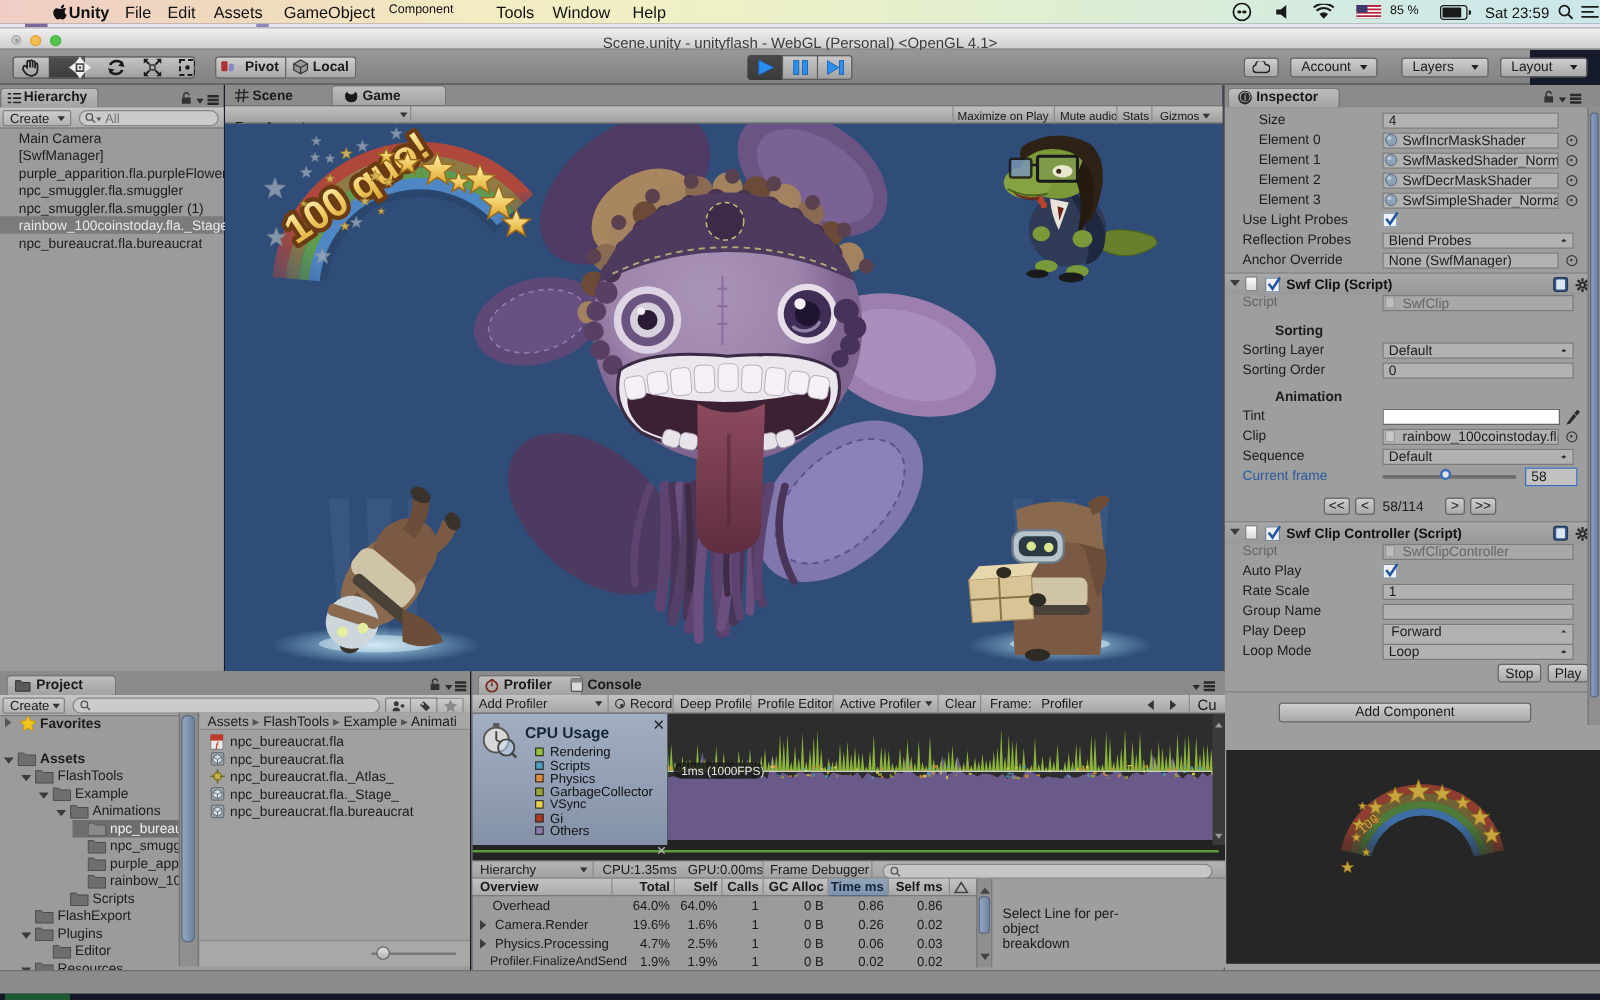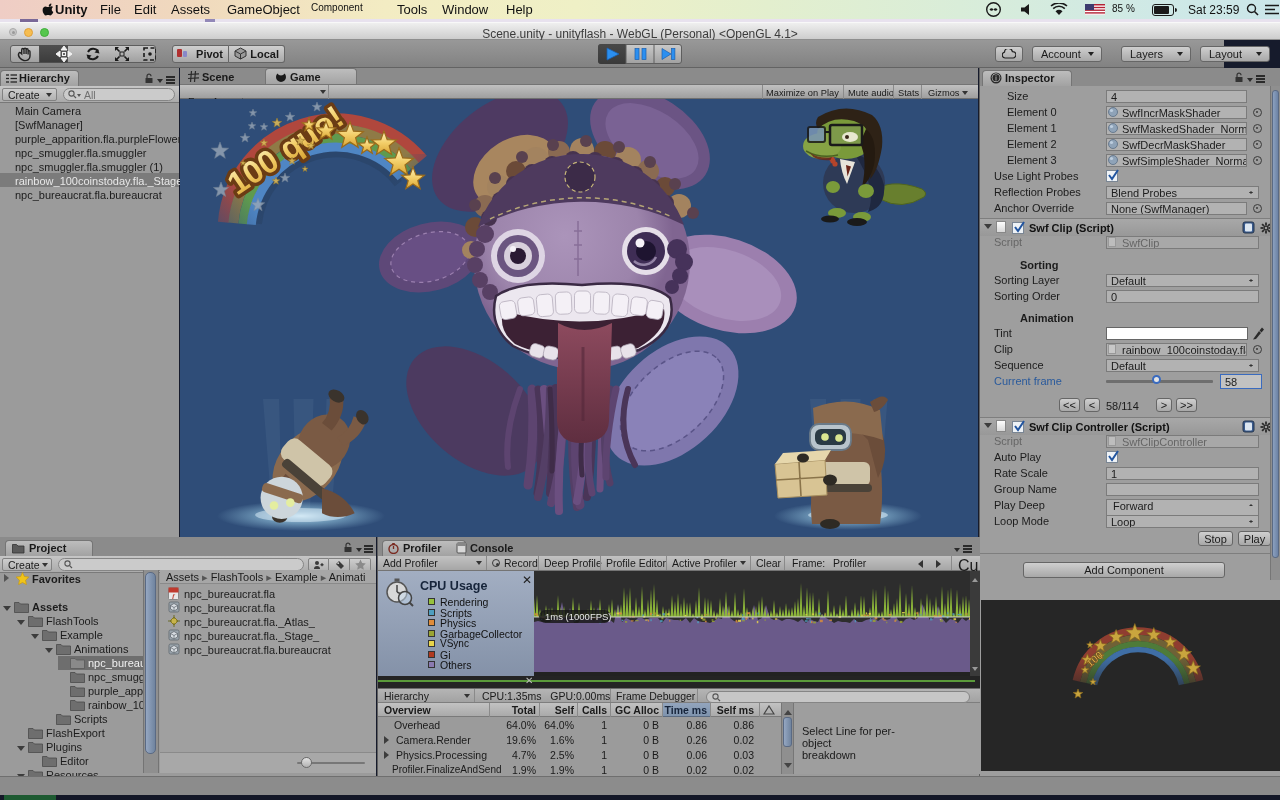--- a/index.html
+++ b/index.html
@@ -861,21 +861,21 @@
   <div class="abs" style="left:294px;top:1px;font-size:10.5px;color:#1a1a1a">Active Profiler</div>
   <div class="abs" style="left:362px;top:5px;width:0;height:0;border:3px solid transparent;border-top:4px solid #333"></div>
   <div class="abs" style="left:372px;top:0;width:1px;height:14px;background:#8a8a8a"></div>
   <div class="abs" style="left:378px;top:1px;font-size:10.5px;color:#1a1a1a">Clear</div>
   <div class="abs" style="left:406px;top:0;width:1px;height:14px;background:#8a8a8a"></div>
   <div class="abs" style="left:414px;top:1px;font-size:10.5px;color:#1a1a1a">Frame:</div>
   <div class="abs" style="left:455px;top:1px;font-size:10.5px;color:#1a1a1a">Profiler</div>
   <div class="abs" style="left:536px;top:4px;width:0;height:0;border:4px solid transparent;border-right:5px solid #333"></div>
   <div class="abs" style="left:558px;top:4px;width:0;height:0;border:4px solid transparent;border-left:5px solid #333"></div>
   <div class="abs" style="left:573px;top:0;width:1px;height:14px;background:#8a8a8a"></div>
-  <div class="abs" style="left:580px;top:1px;font-size:16px;color:#1a1a1a">Cu</div>
+  <div class="abs" style="left:580px;top:1px;font-size:12px;color:#1a1a1a">Cu</div>
  </div>
  <div id="prof-chart" class="abs" style="left:0;top:34px;width:602px;height:105px;background:#2d2d2d">
   <div class="abs" style="left:0;top:0;width:156px;height:126px;background:linear-gradient(#a2aec2,#7e8ca3)">
    <svg class="abs" style="left:6px;top:6px" width="30" height="30" viewBox="0 0 30 30">
           <circle cx="13" cy="15" r="10" fill="#d8d8d8" stroke="#555" stroke-width="1.5"></circle>
           <rect x="10.5" y="1.5" width="5" height="3" fill="#555"></rect>
           <line x1="13" y1="15" x2="13" y2="8" stroke="#444" stroke-width="1.5"></line>
           <line x1="13" y1="15" x2="17" y2="17" stroke="#444" stroke-width="1.5"></line>
           <circle cx="21" cy="21" r="6.5" fill="rgba(200,220,240,0.5)" stroke="#444" stroke-width="1.5"></circle>
           <line x1="25.5" y1="25.5" x2="29" y2="29" stroke="#444" stroke-width="2"></line>

